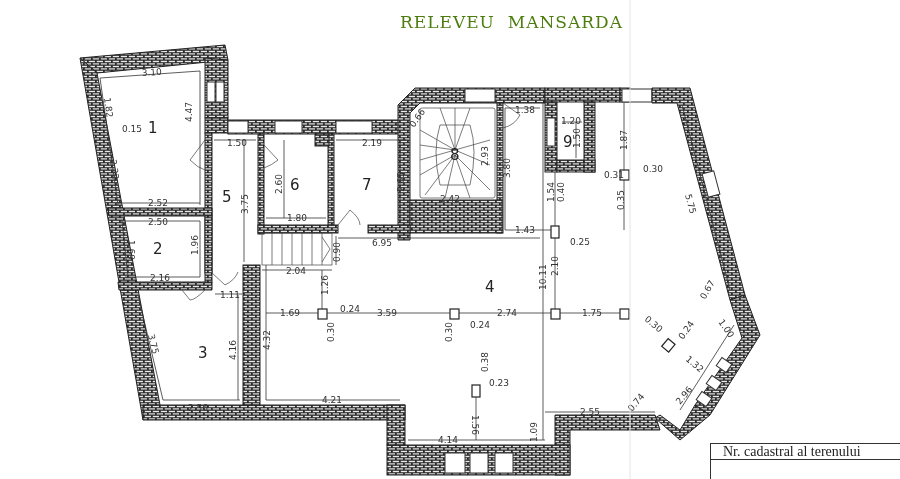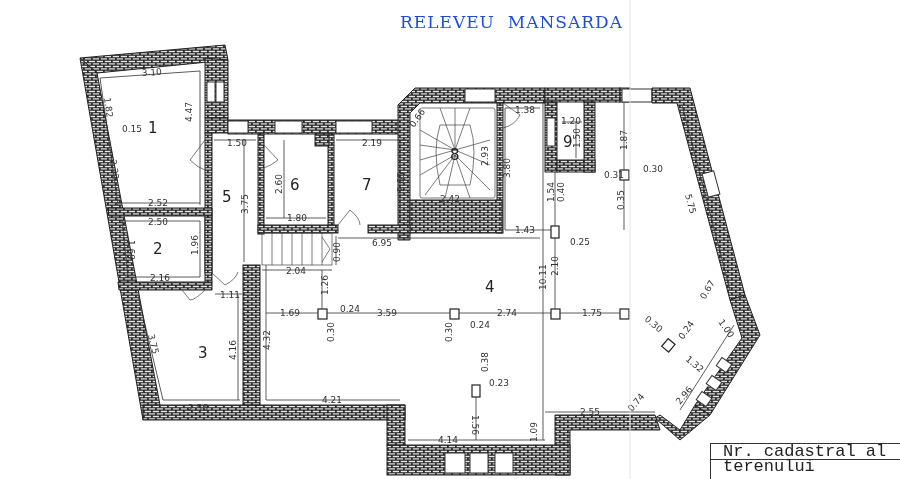--- a/index.html
+++ b/index.html
@@ -1,27 +1,27 @@
 <!DOCTYPE html>
 <html><head>
 <meta charset="utf-8">
 <style>
   html, body { margin:0; padding:0; background:#ffffff; }
   body { width:900px; height:479px; overflow:hidden; position:relative; font-family:"DejaVu Sans", sans-serif; }
   #plan { position:absolute; left:0; top:0; width:900px; height:479px; }
-  .title { position:absolute; left:400px; top:12px; font-family:"DejaVu Serif", serif; font-size:17px; letter-spacing:1px; color:#1d4ed8; white-space:pre; }
+  .title { position:absolute; left:400px; top:12px; font-family:"DejaVu Serif", serif; font-size:17px; letter-spacing:1px; color:#4d7c0f; white-space:pre; }
   .wall { fill:url(#brick); stroke:#222; stroke-width:1; }
   .win { fill:#fff; stroke:#333; stroke-width:1; }
   .dim { stroke:#333; stroke-width:0.8; fill:none; }
   .thin { stroke:#444; stroke-width:0.7; fill:none; }
   .dtxt { font-family:"DejaVu Sans", sans-serif; font-size:9px; fill:#333; }
   .rlbl { font-family:"DejaVu Sans", sans-serif; font-size:15px; fill:#222; }
   .col { fill:#fff; stroke:#222; stroke-width:1.2; }
   .cad-table { position:absolute; left:710px; top:443px; width:190px; border:1px solid #333; border-right:none; background:#fff; }
-  .cad-row { height:15px; border-bottom:1px solid #333; font-family:Liberation Mono, monospace; font-size:17px; color:#222; padding-left:12px; line-height:15px; }
+  .cad-row { height:15px; border-bottom:1px solid #333; font-family:Liberation Serif, serif; font-size:14px; color:#222; padding-left:12px; line-height:15px; }
   .cad-row:last-child { border-bottom:none; height:20px; }
 </style>
 </head>
 <body>
 
 <svg id="plan" viewBox="0 0 900 479" xmlns="http://www.w3.org/2000/svg">
   <defs>
     <pattern id="brick" width="8" height="5" patternUnits="userSpaceOnUse">
       <rect width="8" height="5" fill="#2a2a2a"></rect>
       <rect x="0.8" y="0.8" width="6.2" height="1.4" fill="#e8e8e8"></rect>

